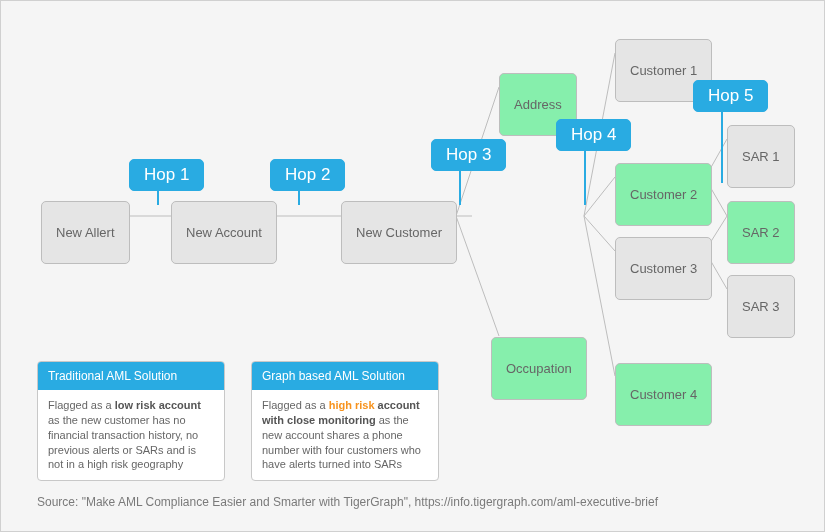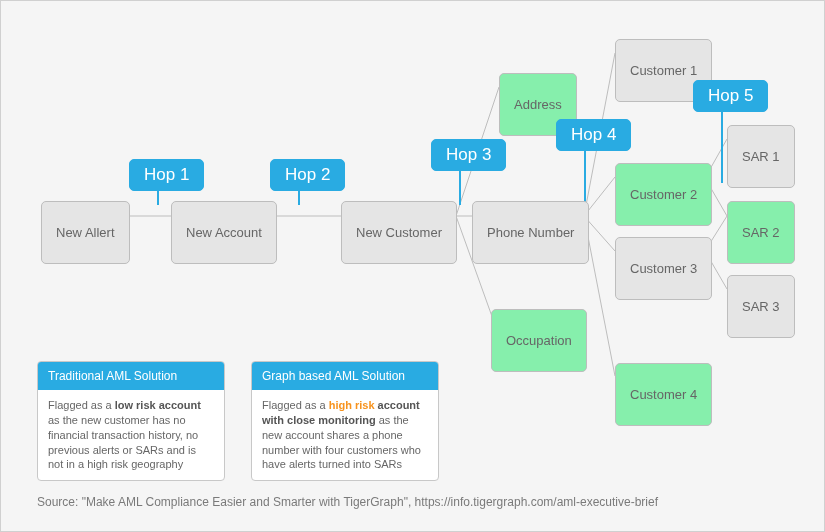--- a/index.html
+++ b/index.html
@@ -46,22 +46,21 @@
 <div class="hopline" style="left:156px;top:184px;height:20px"></div>
 <div class="hopline" style="left:297px;top:184px;height:20px"></div>
 <div class="hopline" style="left:458px;top:164px;height:40px"></div>
 <div class="hopline" style="left:583px;top:144px;height:60px"></div>
 <div class="hopline" style="left:720px;top:106px;height:76px"></div>
 
 <div class="node" style="left:40px;top:200px">New Allert</div>
 <div class="node" style="left:170px;top:200px">New Account</div>
 <div class="node" style="left:340px;top:200px">New Customer</div>
 <div class="node white" style="left:498px;top:72px">Address</div>
-<div class="node" style="left:471px;top:200px">Phone Number</div>
-<div class="node white" style="left:490px;top:308px">Occupation</div>
+<div class="node white" style="left:490px;top:336px">Occupation</div>
 <div class="node" style="left:614px;top:38px">Customer 1</div>
 <div class="node white" style="left:614px;top:162px">Customer 2</div>
 <div class="node" style="left:614px;top:236px">Customer 3</div>
 <div class="node white" style="left:614px;top:362px">Customer 4</div>
 <div class="node" style="left:726px;top:124px">SAR 1</div>
 <div class="node white" style="left:726px;top:200px">SAR 2</div>
 <div class="node" style="left:726px;top:274px">SAR 3</div>
 
 <div class="hop" style="left:128px;top:158px">Hop 1</div>
 <div class="hop" style="left:269px;top:158px">Hop 2</div>

